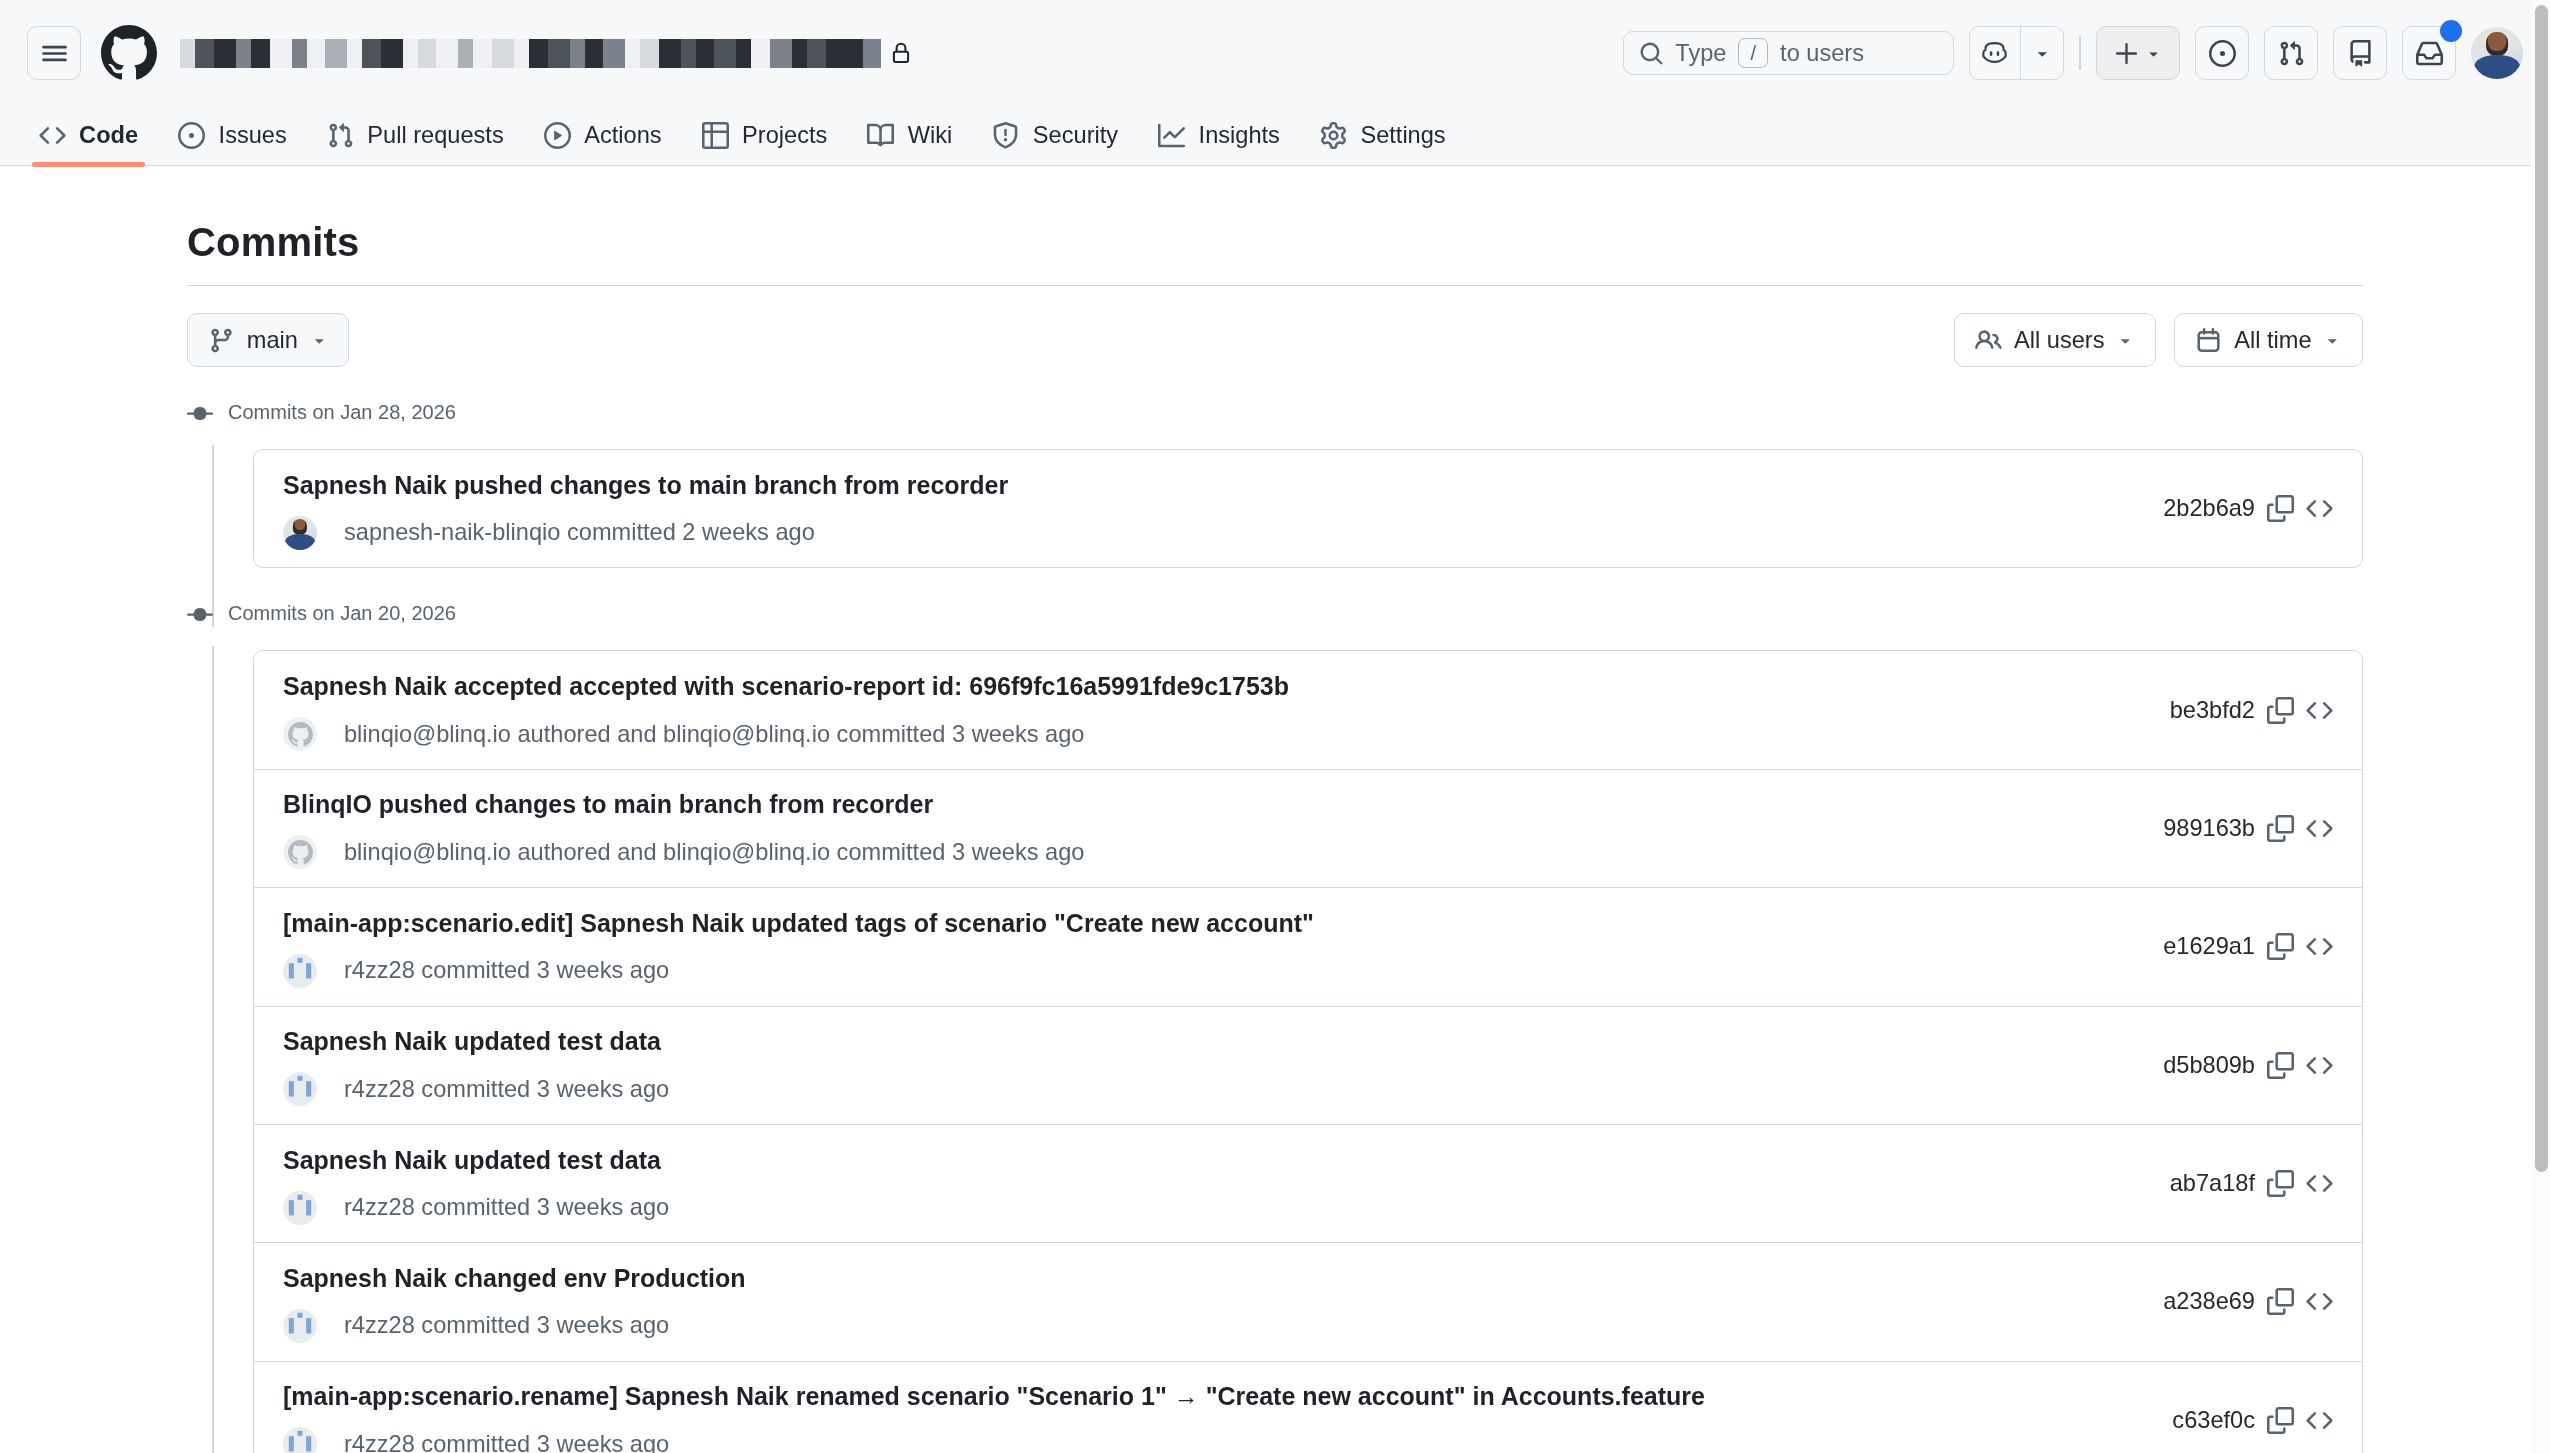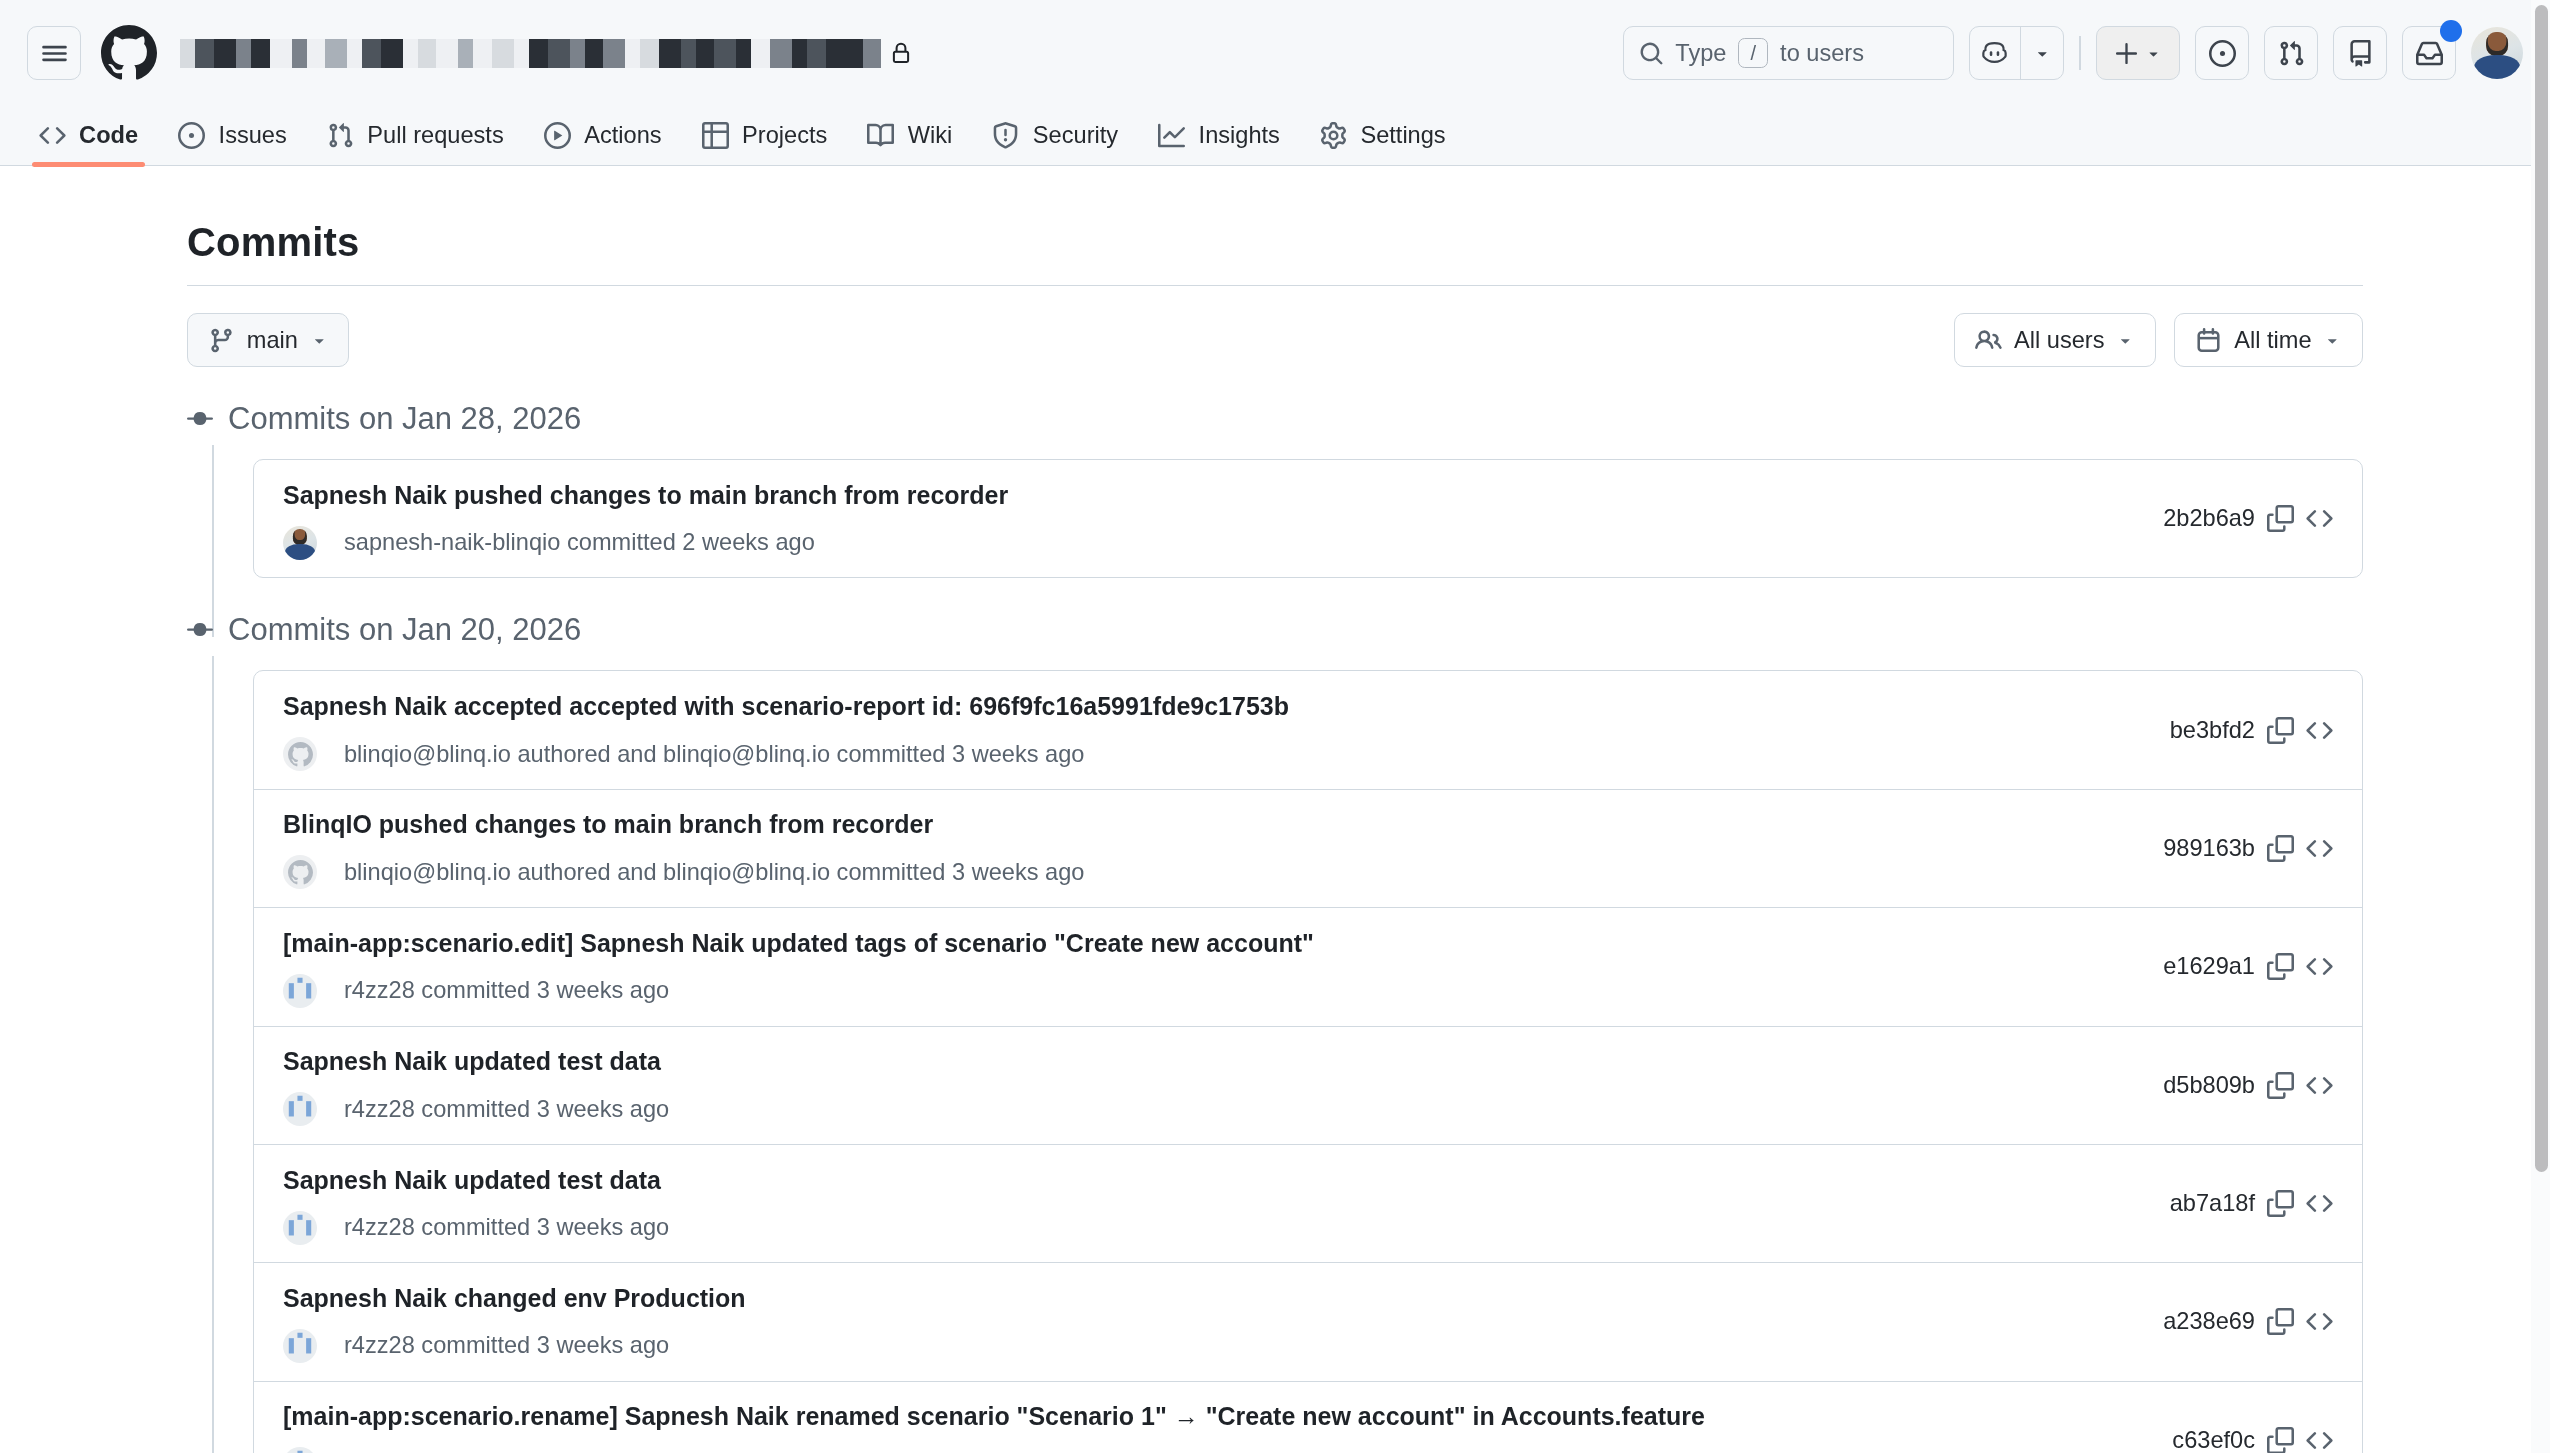--- a/index.html
+++ b/index.html
@@ -17,21 +17,21 @@
   .icon-btn{width:54px;height:54px;border:1.7px solid var(--border);border-radius:10px;
     background:transparent;display:flex;align-items:center;justify-content:center;color:#3d444d;position:relative;flex:0 0 auto}
   .icon-btn svg{width:27px;height:27px}
   .gh-logo{width:56px;height:56px;color:#1f2328;flex:0 0 auto}
   .crumb{display:flex;align-items:center;height:34px;gap:0;margin-left:3.4px}
   .crumb .px{height:29px;flex:0 0 auto}
   .crumb .lock{margin-left:8.4px;color:#1f2328}
   .crumb .lock svg{width:22px;height:25px}
 
   .hdr-right{margin-left:auto;display:flex;align-items:center;gap:15px}
-  .searchbox{width:331px;height:54px;border:1.7px solid var(--border);border-radius:10px;
+  .searchbox{width:331px;height:44px;border:1.7px solid var(--border);border-radius:10px;
     display:flex;align-items:center;gap:11.8px;padding:16px 15px;color:var(--muted);font-size:23.6px;background:var(--hdrbg)}
   .searchbox svg{width:25px;height:25px;flex:0 0 auto}
   .keycap{width:30px;height:30px;border:1.7px solid #b0b7bf;border-radius:6.7px;display:flex;align-items:center;justify-content:center;font-size:20px;color:var(--muted)}
   .split-btn{display:flex;align-items:stretch;border:1.7px solid var(--border);border-radius:10px;height:54px;color:#3d444d}
   .split-btn .seg{display:flex;align-items:center;justify-content:center;padding:0 11.8px}
   .split-btn .seg + .seg{border-left:1.7px solid var(--border)}
   .split-btn svg{width:27px;height:27px}
   .split-btn .car{width:18.6px;height:18.6px}
   .vdiv{width:1.7px;height:34px;background:var(--border)}
   .plus-btn{width:84px;height:54px;border:1.7px solid var(--border);border-radius:10px;
@@ -69,21 +69,21 @@
     background:#fff;font-family:inherit;cursor:pointer}
   .btn.gray{background:#f6f8fa}
   .btn svg.lead{width:27px;height:27px;color:var(--muted)}
   .btn svg.car{width:18.6px;height:18.6px;color:var(--muted)}
 
   .timeline{margin-top:34px}
   .group{position:relative}
   .group + .group{margin-top:34px}
   .group::before{content:"";position:absolute;left:24.5px;top:44px;bottom:-59px;width:2.5px;background:var(--border)}
   .group:last-child::before{bottom:-1687px}
-  .group-head{display:flex;align-items:center;gap:15px;color:var(--muted);font-size:31px;position:relative}
+  .group-head{display:flex;align-items:flex-start;gap:15px;color:var(--muted);font-size:20px;position:relative}
   .group-head svg{width:26px;height:26px}
   .card{margin-left:66px;margin-top:22px;border:1.7px solid var(--border);border-radius:10px;background:#fff;position:relative}
   .commit-row{display:flex;align-items:center;justify-content:space-between;padding:17.7px 29px}
   .commit-row + .commit-row{border-top:1.7px solid var(--border)}
   .commit-main{min-width:0}
   .commit-title{font-size:25px;font-weight:600;color:var(--dark);line-height:34px;cursor:pointer}
   .commit-meta{display:flex;align-items:center;gap:27px;margin-top:14px;font-size:23.6px;color:var(--muted);height:34px}
   .avatar{width:34px;height:34px;border-radius:50%;overflow:hidden;flex:0 0 auto;position:relative}
   .av-octocat{background:#edeff1;display:flex;align-items:center;justify-content:center}
   .av-octocat svg{width:25px;height:25px;color:#b3bac2}

